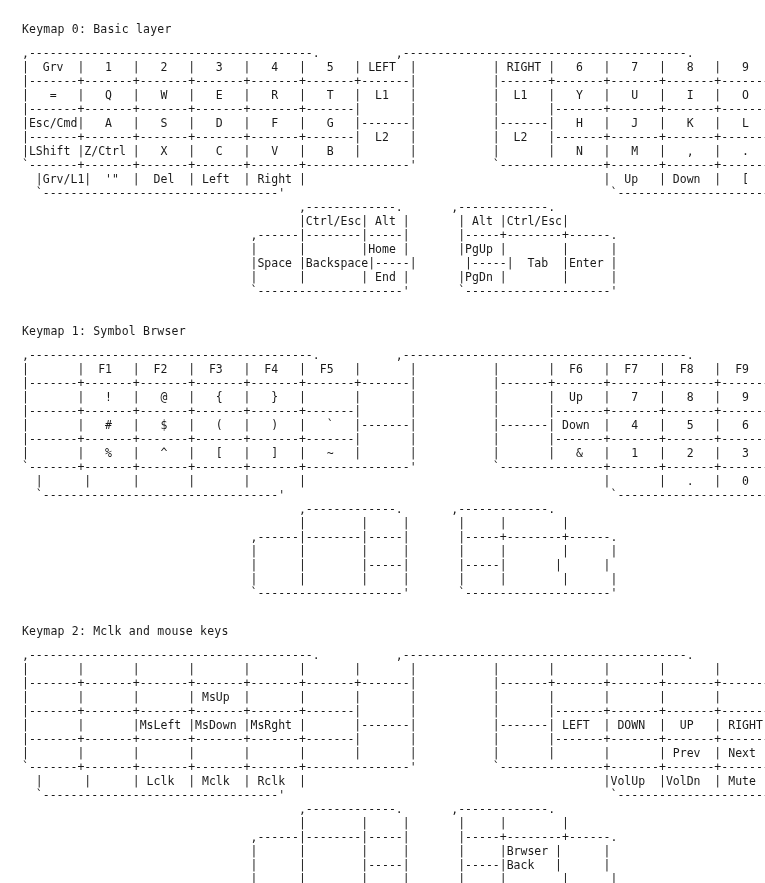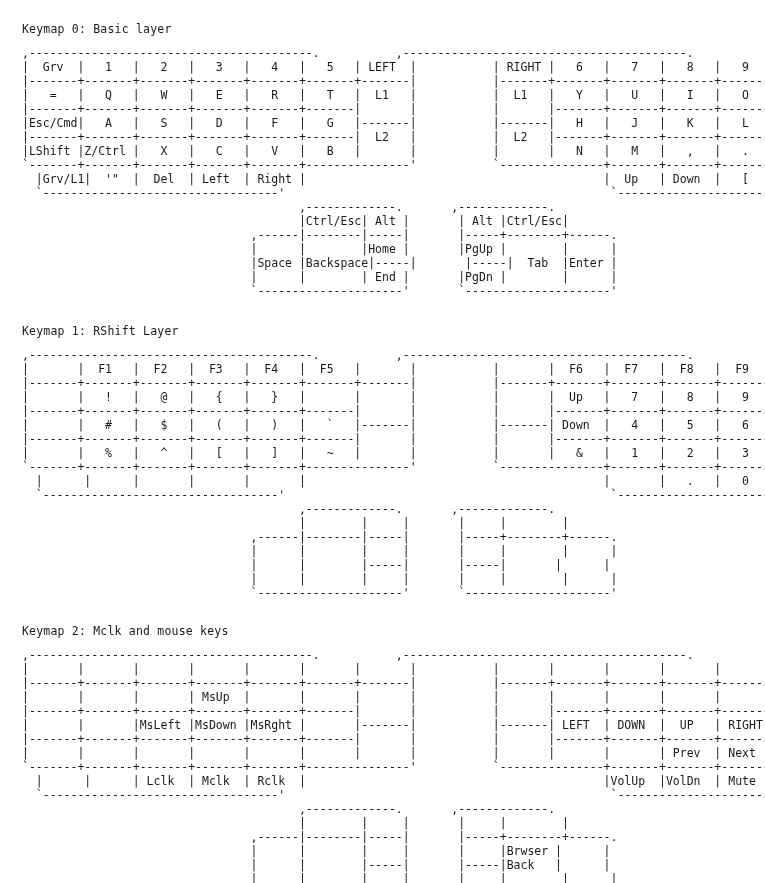--- a/index.html
+++ b/index.html
@@ -68,21 +68,21 @@
                                  ,------|--------|-----|       |-----+--------+------.
                                  |      |        |Home |       |PgUp |        |      |
                                  |Space |Backspace|-----|       |-----|  Tab  |Enter |
                                  |      |        | End |       |PgDn |        |      |
                                  `---------------------'       `---------------------'</pre>
   </section>
 
   <div class="block-gap-1"></div>
 
   <section class="section">
-    <div class="section-title">Keymap 1: RShift Layer</div>
+    <div class="section-title">Keymap 1: Symbol Brwser</div>
     <pre class="ascii keymap-body">,-----------------------------------------.           ,-----------------------------------------.
 |       |  F1   |  F2   |  F3   |  F4   |  F5   |       |           |       |  F6   |  F7   |  F8   |  F9   |  F10  |  F11  |
 |-------+-------+-------+-------+-------+-------+-------|           |-------+-------+-------+-------+-------+-------+-------|
 |       |   !   |   @   |   {   |   }   |       |       |           |       |  Up   |   7   |   8   |   9   |   *   |  F12  |
 |-------+-------+-------+-------+-------+-------|       |           |       |-------+-------+-------+-------+-------+-------|
 |       |   #   |   $   |   (   |   )   |   `   |-------|           |-------| Down  |   4   |   5   |   6   |   +   |       |
 |-------+-------+-------+-------+-------+-------|       |           |       |-------+-------+-------+-------+-------+-------|
 |       |   %   |   ^   |   [   |   ]   |   ~   |       |           |       |   &amp;   |   1   |   2   |   3   |   \   |       |
 `-------+-------+-------+-------+-------+---------------'           `---------------+-------+-------+-------+-------+-------'
   |      |      |       |       |       |                                           |       |   .   |   0   |   =   |       |

